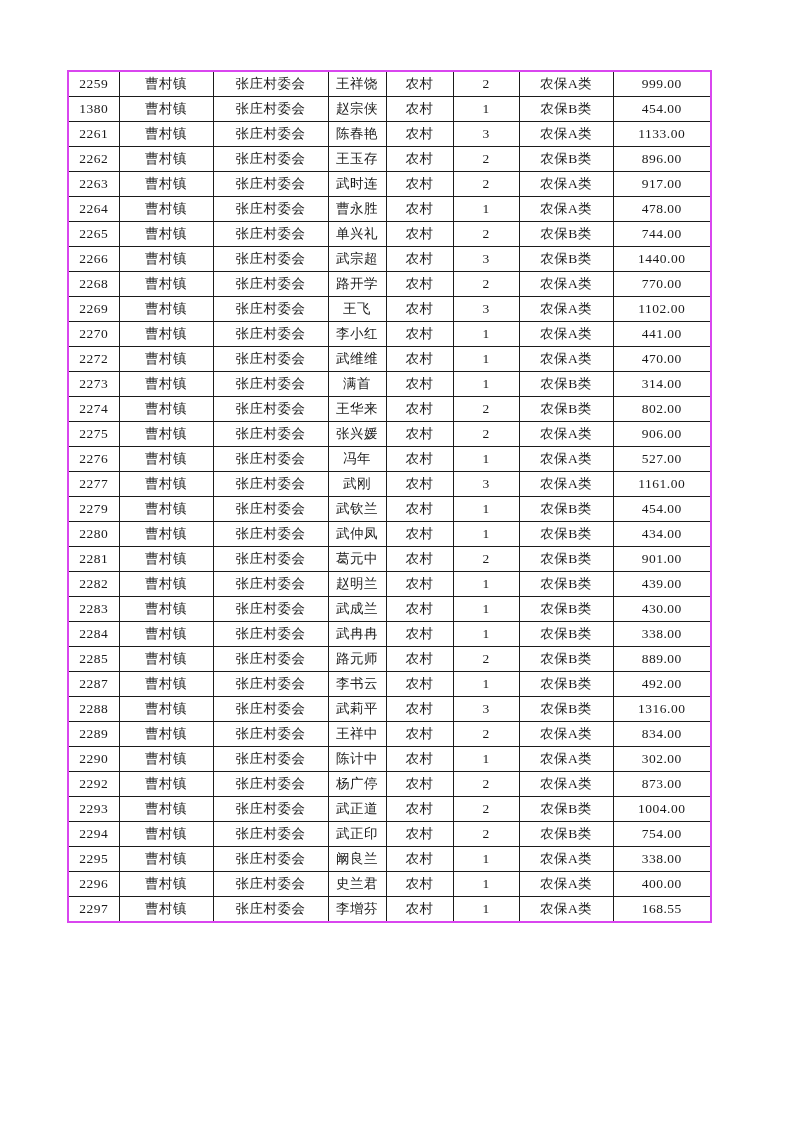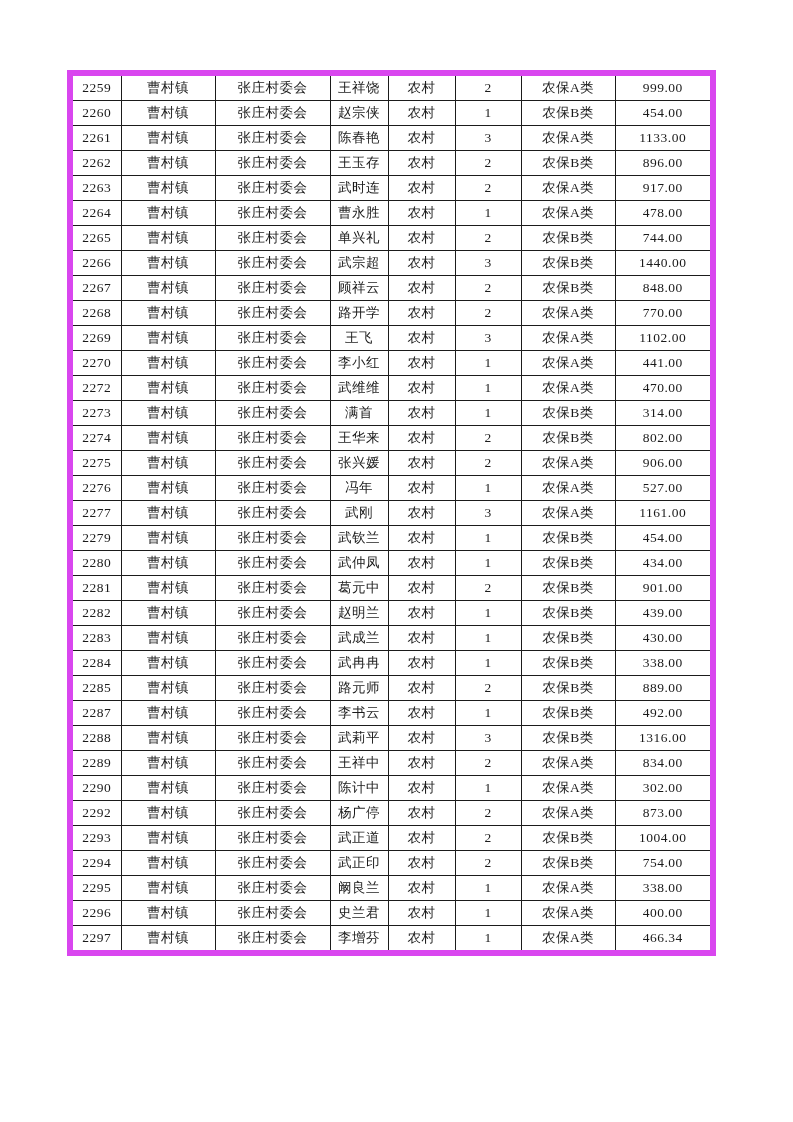--- a/index.html
+++ b/index.html
@@ -17,21 +17,21 @@
     background: #ffffff;
     font-family: "Liberation Serif", "DejaVu Serif", serif;
   }
   table.roster {
     position: absolute;
     left: 67px;
     top: 70px;
     width: 643px;
     border-collapse: collapse;
     table-layout: fixed;
-    border: 6px solid #d946ef;
+    border: 2px solid #d946ef;
   }
   table.roster td {
     border: 1px solid #1b1b1b;
     height: 24px;
     padding: 0 2px;
     text-align: center;
     vertical-align: middle;
     font-size: 13.5px;
     color: #1a1a1a;
     letter-spacing: 0.5px;
@@ -62,21 +62,21 @@
           <td class="c-serial">2259</td>
           <td class="c-town">曹村镇</td>
           <td class="c-village">张庄村委会</td>
           <td class="c-person">王祥饶</td>
           <td class="c-residence">农村</td>
           <td class="c-persons">2</td>
           <td class="c-category">农保A类</td>
           <td class="c-amount">999.00</td>
         </tr>
         <tr>
-          <td class="c-serial">2260</td>
+          <td class="c-serial">1380</td>
           <td class="c-town">曹村镇</td>
           <td class="c-village">张庄村委会</td>
           <td class="c-person">赵宗侠</td>
           <td class="c-residence">农村</td>
           <td class="c-persons">1</td>
           <td class="c-category">农保B类</td>
           <td class="c-amount">454.00</td>
         </tr>
         <tr>
           <td class="c-serial">2261</td>
@@ -132,30 +132,20 @@
           <td class="c-serial">2266</td>
           <td class="c-town">曹村镇</td>
           <td class="c-village">张庄村委会</td>
           <td class="c-person">武宗超</td>
           <td class="c-residence">农村</td>
           <td class="c-persons">3</td>
           <td class="c-category">农保B类</td>
           <td class="c-amount">1440.00</td>
         </tr>
         <tr>
-          <td class="c-serial">2267</td>
-          <td class="c-town">曹村镇</td>
-          <td class="c-village">张庄村委会</td>
-          <td class="c-person">顾祥云</td>
-          <td class="c-residence">农村</td>
-          <td class="c-persons">2</td>
-          <td class="c-category">农保B类</td>
-          <td class="c-amount">848.00</td>
-        </tr>
-        <tr>
           <td class="c-serial">2268</td>
           <td class="c-town">曹村镇</td>
           <td class="c-village">张庄村委会</td>
           <td class="c-person">路开学</td>
           <td class="c-residence">农村</td>
           <td class="c-persons">2</td>
           <td class="c-category">农保A类</td>
           <td class="c-amount">770.00</td>
         </tr>
         <tr>
@@ -399,17 +389,17 @@
           <td class="c-amount">400.00</td>
         </tr>
         <tr>
           <td class="c-serial">2297</td>
           <td class="c-town">曹村镇</td>
           <td class="c-village">张庄村委会</td>
           <td class="c-person">李增芬</td>
           <td class="c-residence">农村</td>
           <td class="c-persons">1</td>
           <td class="c-category">农保A类</td>
-          <td class="c-amount">466.34</td>
+          <td class="c-amount">168.55</td>
         </tr>
       </tbody>
   </table>
 </div>
 
 </body></html>

